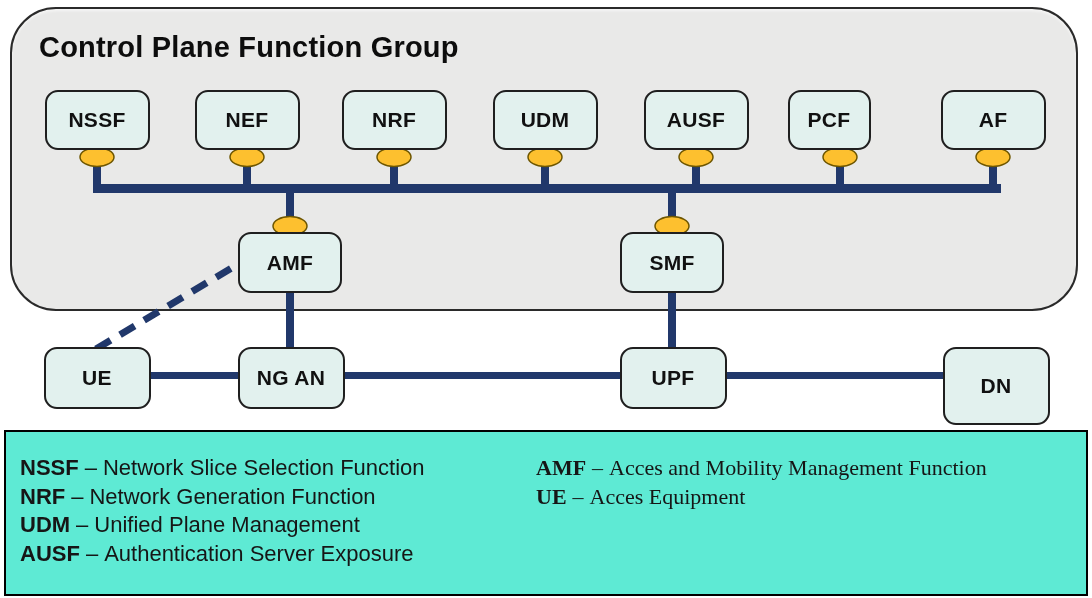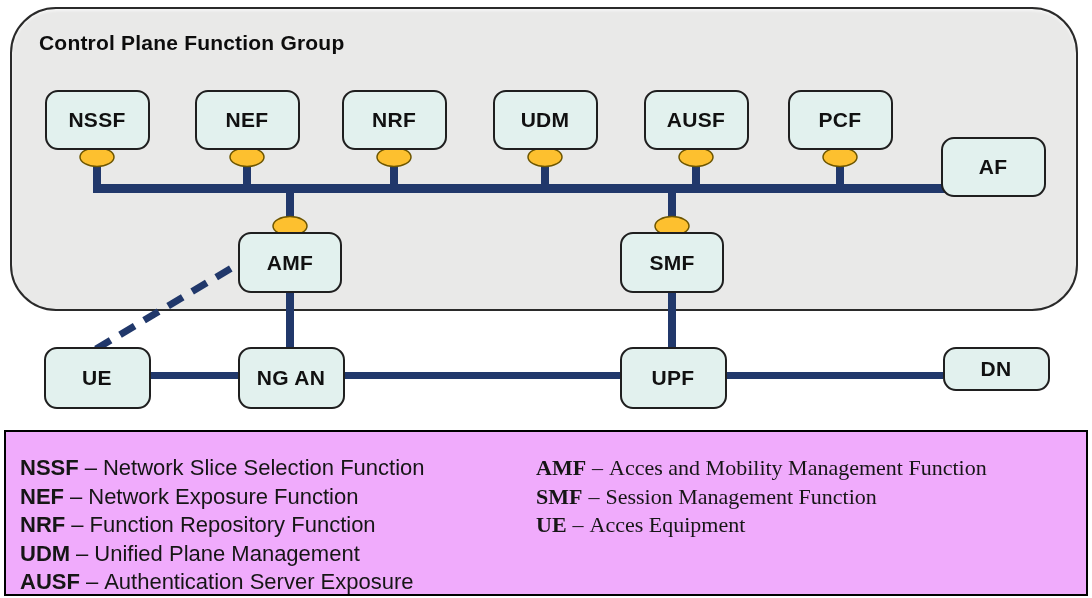--- a/index.html
+++ b/index.html
@@ -9,35 +9,35 @@
   }
   .group-box{
     position:absolute;left:10px;top:7px;width:1068px;height:304px;
     background:var(--group-fill,#e9e9e8);
     border:2px solid var(--group-border,#2a2a2a);
     border-radius:46px;box-sizing:border-box;
     box-shadow:inset 0 2px 3px rgba(255,255,255,.6);
   }
   .group-title{
     position:absolute;left:27px;top:22px;
-    font-size:21px;font-weight:bold;color:#0d0d0d;letter-spacing:.2px;
+    font-size:29px;font-weight:bold;color:#0d0d0d;letter-spacing:.2px;
   }
   .connectors{position:absolute;left:0;top:0;}
   .node{
     position:absolute;box-sizing:border-box;
     background:var(--node-fill,#e2f1ee);
     border:2px solid var(--node-border,#1f1f1f);
     border-radius:13px;
     display:flex;align-items:center;justify-content:center;
     font-weight:bold;font-size:21px;color:#111;letter-spacing:.3px;
     white-space:nowrap;
   }
   .legend{
     position:absolute;left:4px;top:430px;width:1084px;height:166px;
-    background:#f0abfc;border:2px solid var(--legend-border,#000);
+    background:#5eead4;border:2px solid var(--legend-border,#000);
     box-sizing:border-box;
   }
   .legend-col{position:absolute;top:22px;}
   .legend-col.left{left:14px;}
   .legend-col.right{left:530px;font-family:Liberation Serif, serif;}
   .legend-row{
     font-size:22px;line-height:28.5px;color:#161616;white-space:nowrap;
   }
   .legend-row b{font-weight:bold;}
   .legend-row .sep{margin:0 6px;}
@@ -78,38 +78,36 @@
       <ellipse cx="290" cy="226" rx="17" ry="9.5" fill="#fdc02f" stroke="#6e5600" stroke-width="1.5"></ellipse>
       <ellipse cx="672" cy="226" rx="17" ry="9.5" fill="#fdc02f" stroke="#6e5600" stroke-width="1.5"></ellipse>
     </svg>
 
   <div id="nodes-layer">
       <div class="node" style="left: 44.5px; top: 90px; width: 105px; height: 60px;">NSSF</div>
       <div class="node" style="left: 194.5px; top: 90px; width: 105px; height: 60px;">NEF</div>
       <div class="node" style="left: 341.5px; top: 90px; width: 105px; height: 60px;">NRF</div>
       <div class="node" style="left: 492.5px; top: 90px; width: 105px; height: 60px;">UDM</div>
       <div class="node" style="left: 643.5px; top: 90px; width: 105px; height: 60px;">AUSF</div>
-      <div class="node" style="left: 787.5px; top: 90px; width: 105px; height: 60px;">PCF</div>
-      <div class="node" style="left: 940.5px; top: 90px; width: 105px; height: 60px; margin-top: 47px;">AF</div>
+      <div class="node" style="left: 787.5px; top: 90px; width: 83px; height: 60px;">PCF</div>
+      <div class="node" style="left: 940.5px; top: 90px; width: 105px; height: 60px;">AF</div>
       <div class="node" style="left: 238px; top: 232px; width: 104px; height: 61px;">AMF</div>
       <div class="node" style="left: 620px; top: 232px; width: 104px; height: 61px;">SMF</div>
       <div class="node" style="left: 43.5px; top: 347px; width: 107px; height: 62px;">UE</div>
       <div class="node" style="left: 237.5px; top: 347px; width: 107px; height: 62px;">NG AN</div>
       <div class="node" style="left: 619.5px; top: 347px; width: 107px; height: 62px;">UPF</div>
-      <div class="node" style="left: 942.5px; top: 347px; width: 107px; height: 44px;">DN</div>
+      <div class="node" style="left: 942.5px; top: 347px; width: 107px; height: 78px;">DN</div>
     </div>
 
   <div class="legend">
     <div id="legend-left" class="legend-col left">
         <div class="legend-row"><b>NSSF</b><span class="sep">–</span><span>Network Slice Selection Function</span></div>
-        <div class="legend-row"><b>NEF</b><span class="sep">–</span><span>Network Exposure Function</span></div>
-        <div class="legend-row"><b>NRF</b><span class="sep">–</span><span>Function Repository Function</span></div>
+        <div class="legend-row"><b>NRF</b><span class="sep">–</span><span>Network Generation Function</span></div>
         <div class="legend-row"><b>UDM</b><span class="sep">–</span><span>Unified Plane Management</span></div>
         <div class="legend-row"><b>AUSF</b><span class="sep">–</span><span>Authentication Server Exposure</span></div>
       </div>
     <div id="legend-right" class="legend-col right">
         <div class="legend-row"><b>AMF</b><span class="sep">–</span><span>Acces and Mobility Management Function</span></div>
-        <div class="legend-row"><b>SMF</b><span class="sep">–</span><span>Session Management Function</span></div>
         <div class="legend-row"><b>UE</b><span class="sep">–</span><span>Acces Equipment</span></div>
       </div>
   </div>
 
 </div>
 
 </body></html>

